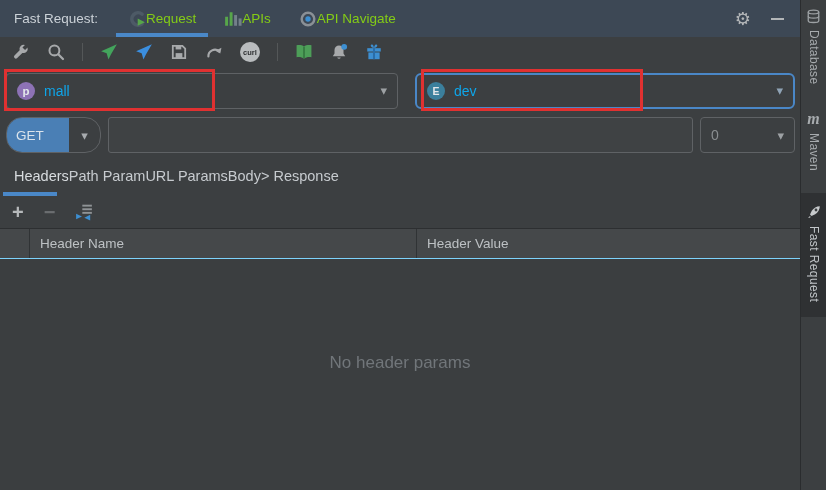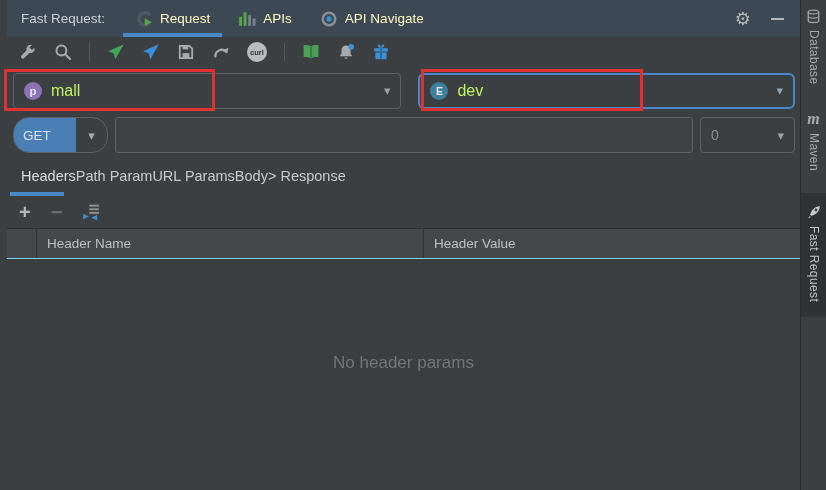--- a/index.html
+++ b/index.html
@@ -7,32 +7,32 @@
   body { font-family: "Liberation Sans", "DejaVu Sans", sans-serif; }
 
   .app {
     position: relative;
     width: 826px; height: 490px;
     background: #3c3f41;
     display: flex;
     overflow: hidden;
     color: #bbbbbb;
   }
-  .main { width: 800px; display: flex; flex-direction: column; padding-left: 7px; }
+  .main { width: 800px; display: flex; flex-direction: column; }
 
   
   .titlebar {
     height: 37px; flex-shrink: 0;
     background: #3d4855;
     display: flex; align-items: stretch;
   }
   .tb-title { align-self: center; color: #ccd2d8; font-size: 13.5px; margin: 0 16px 0 14px; white-space: nowrap; }
   .tb-tab {
-    display: flex; align-items: center; gap: 7px;
-    padding: 0 14px; color: #fef9c3; font-size: 13.5px;
+    display: flex; align-items: center; gap: 0;
+    padding: 0 14px; color: #84cc16; font-size: 13.5px;
     position: relative; cursor: default; white-space: nowrap;
   }
   .tb-tab.selected::after {
     content: ""; position: absolute; left: 2px; right: 2px; bottom: 0;
     height: 4px; background: #4a88c8;
   }
   .tb-right { margin-left: auto; display: flex; align-items: center; gap: 20px; padding-right: 16px; }
   .gear-glyph { color: #b3b6b8; font-size: 18px; line-height: 1; }
   .minimize-bar { width: 13px; height: 2px; background: #b3b6b8; }
 
@@ -58,21 +58,21 @@
   .combo-project { width: 392px; }
   .combo-env { width: 380px; border: 2px solid #4a87c7; border-radius: 6px; }
   .combo-env .arrow { color: #8fa3b5; }
   .badge {
     width: 18px; height: 18px; border-radius: 50%;
     color: #e3e7ea; font-size: 11.5px; font-weight: bold;
     display: flex; align-items: center; justify-content: center; flex-shrink: 0;
   }
   .badge-p { background: #8d72b5; }
   .badge-e { background: #3b7f9c; font-size: 10.5px; }
-  .combo-label { color: #bef264; font-size: 16px; text-align: right; }
+  .combo-label { color: #0ea5e9; font-size: 14px; text-align: right; }
 
   
   .method-row { height: 42px; flex-shrink: 0; display: flex; align-items: center; padding: 0 5px 0 6px; gap: 7px; }
   .method-combo {
     width: 95px; height: 36px; flex-shrink: 0;
     border: 1px solid #5f6265; border-radius: 16px;
     display: flex; overflow: hidden; background: #3c3f41;
   }
   .method-label { width: 62px; background: #4a7fb5; color: #dbe4ec; font-size: 13.5px; display: flex; align-items: center; padding-left: 9px; }
   .method-arrow { flex: 1; display: flex; align-items: center; justify-content: center; color: #a7abae; font-size: 13px; }

